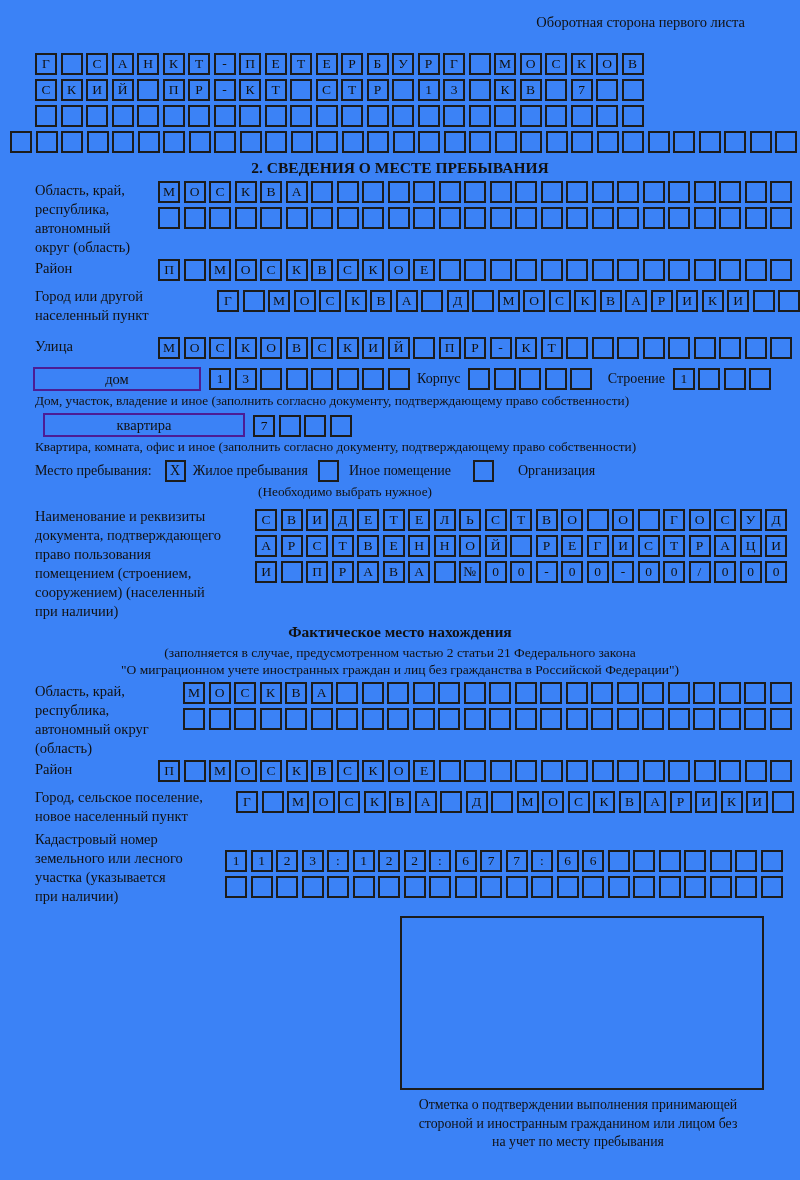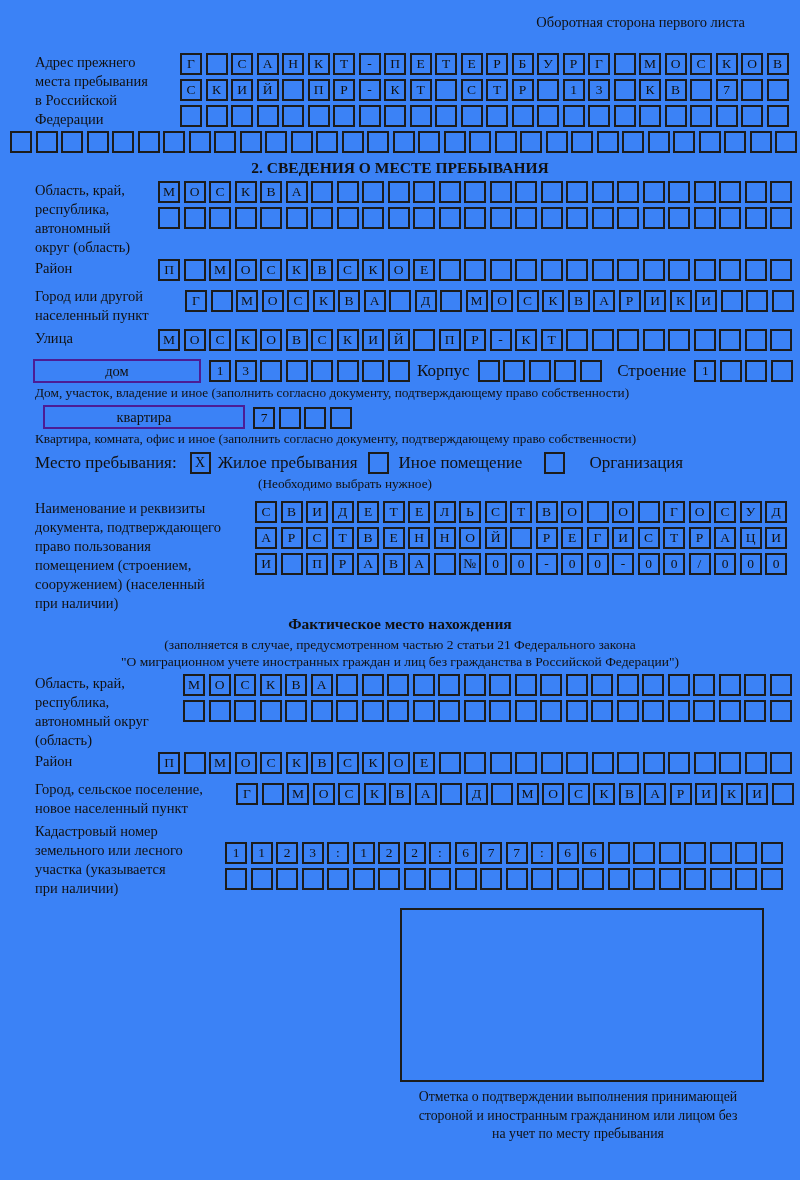--- a/index.html
+++ b/index.html
@@ -28,39 +28,33 @@
   .labelbox{
     flex:0 0 auto;display:flex;align-items:center;justify-content:center;
     border:2px solid #4c1d95;box-sizing:border-box;height:24px;
     font-size:14.5px;
   }
   .cb{
     flex:0 0 auto;display:flex;align-items:center;justify-content:center;
     width:21px;height:22px;border:2px solid #1c1c1c;box-sizing:border-box;
     font-size:14px;
   }
-  .inline-lbl{font-size:17px;line-height:22px;white-space:nowrap;}
+  .inline-lbl{font-size:14px;line-height:22px;white-space:nowrap;}
   .stamp-box{margin:10px 0 0 400px;width:364px;height:174px;border:2px solid #1c1c1c;box-sizing:border-box;}
   .stamp-cap{margin:6px 0 0 368px;width:420px;font-size:13.8px;line-height:18.5px;text-align:center;}
   .subtitle{font-size:13.5px;line-height:16.5px;}
 </style>
 </head>
 <body>
 
 <div class="page">
 
   <div class="corner">Оборотная сторона первого листа</div>
 
   <div class="flexrow" style="margin:22px 0 0 35px;">
-    <div class="lbl" style="width:145px;flex:0 0 auto;">
-        <div>Адрес прежнего</div>
-        <div>места пребывания</div>
-        <div>в Российской</div>
-        <div>Федерации</div>
-      </div>
     <div>
       <div class="cells-row">
           <span class="cell">Г</span>
           <span class="cell"></span>
           <span class="cell">С</span>
           <span class="cell">А</span>
           <span class="cell">Н</span>
           <span class="cell">К</span>
           <span class="cell">Т</span>
           <span class="cell">-</span>
@@ -260,21 +254,21 @@
         <span class="cell"></span>
         <span class="cell"></span>
         <span class="cell"></span>
         <span class="cell"></span>
         <span class="cell"></span>
         <span class="cell"></span>
         <span class="cell"></span>
       </div>
   </div>
 
-  <div class="flexrow" style="margin:2px 0 4px 35px;">
+  <div class="flexrow" style="margin:2px 0 12px 35px;gap:32px;">
     <div class="lbl" style="width:150px;flex:0 0 auto;">
         <div>Город или другой</div>
         <div>населенный пункт</div>
       </div>
     <div class="cells-row" style="margin-top:3px;">
         <span class="cell">Г</span>
         <span class="cell"></span>
         <span class="cell">М</span>
         <span class="cell">О</span>
         <span class="cell">С</span>

